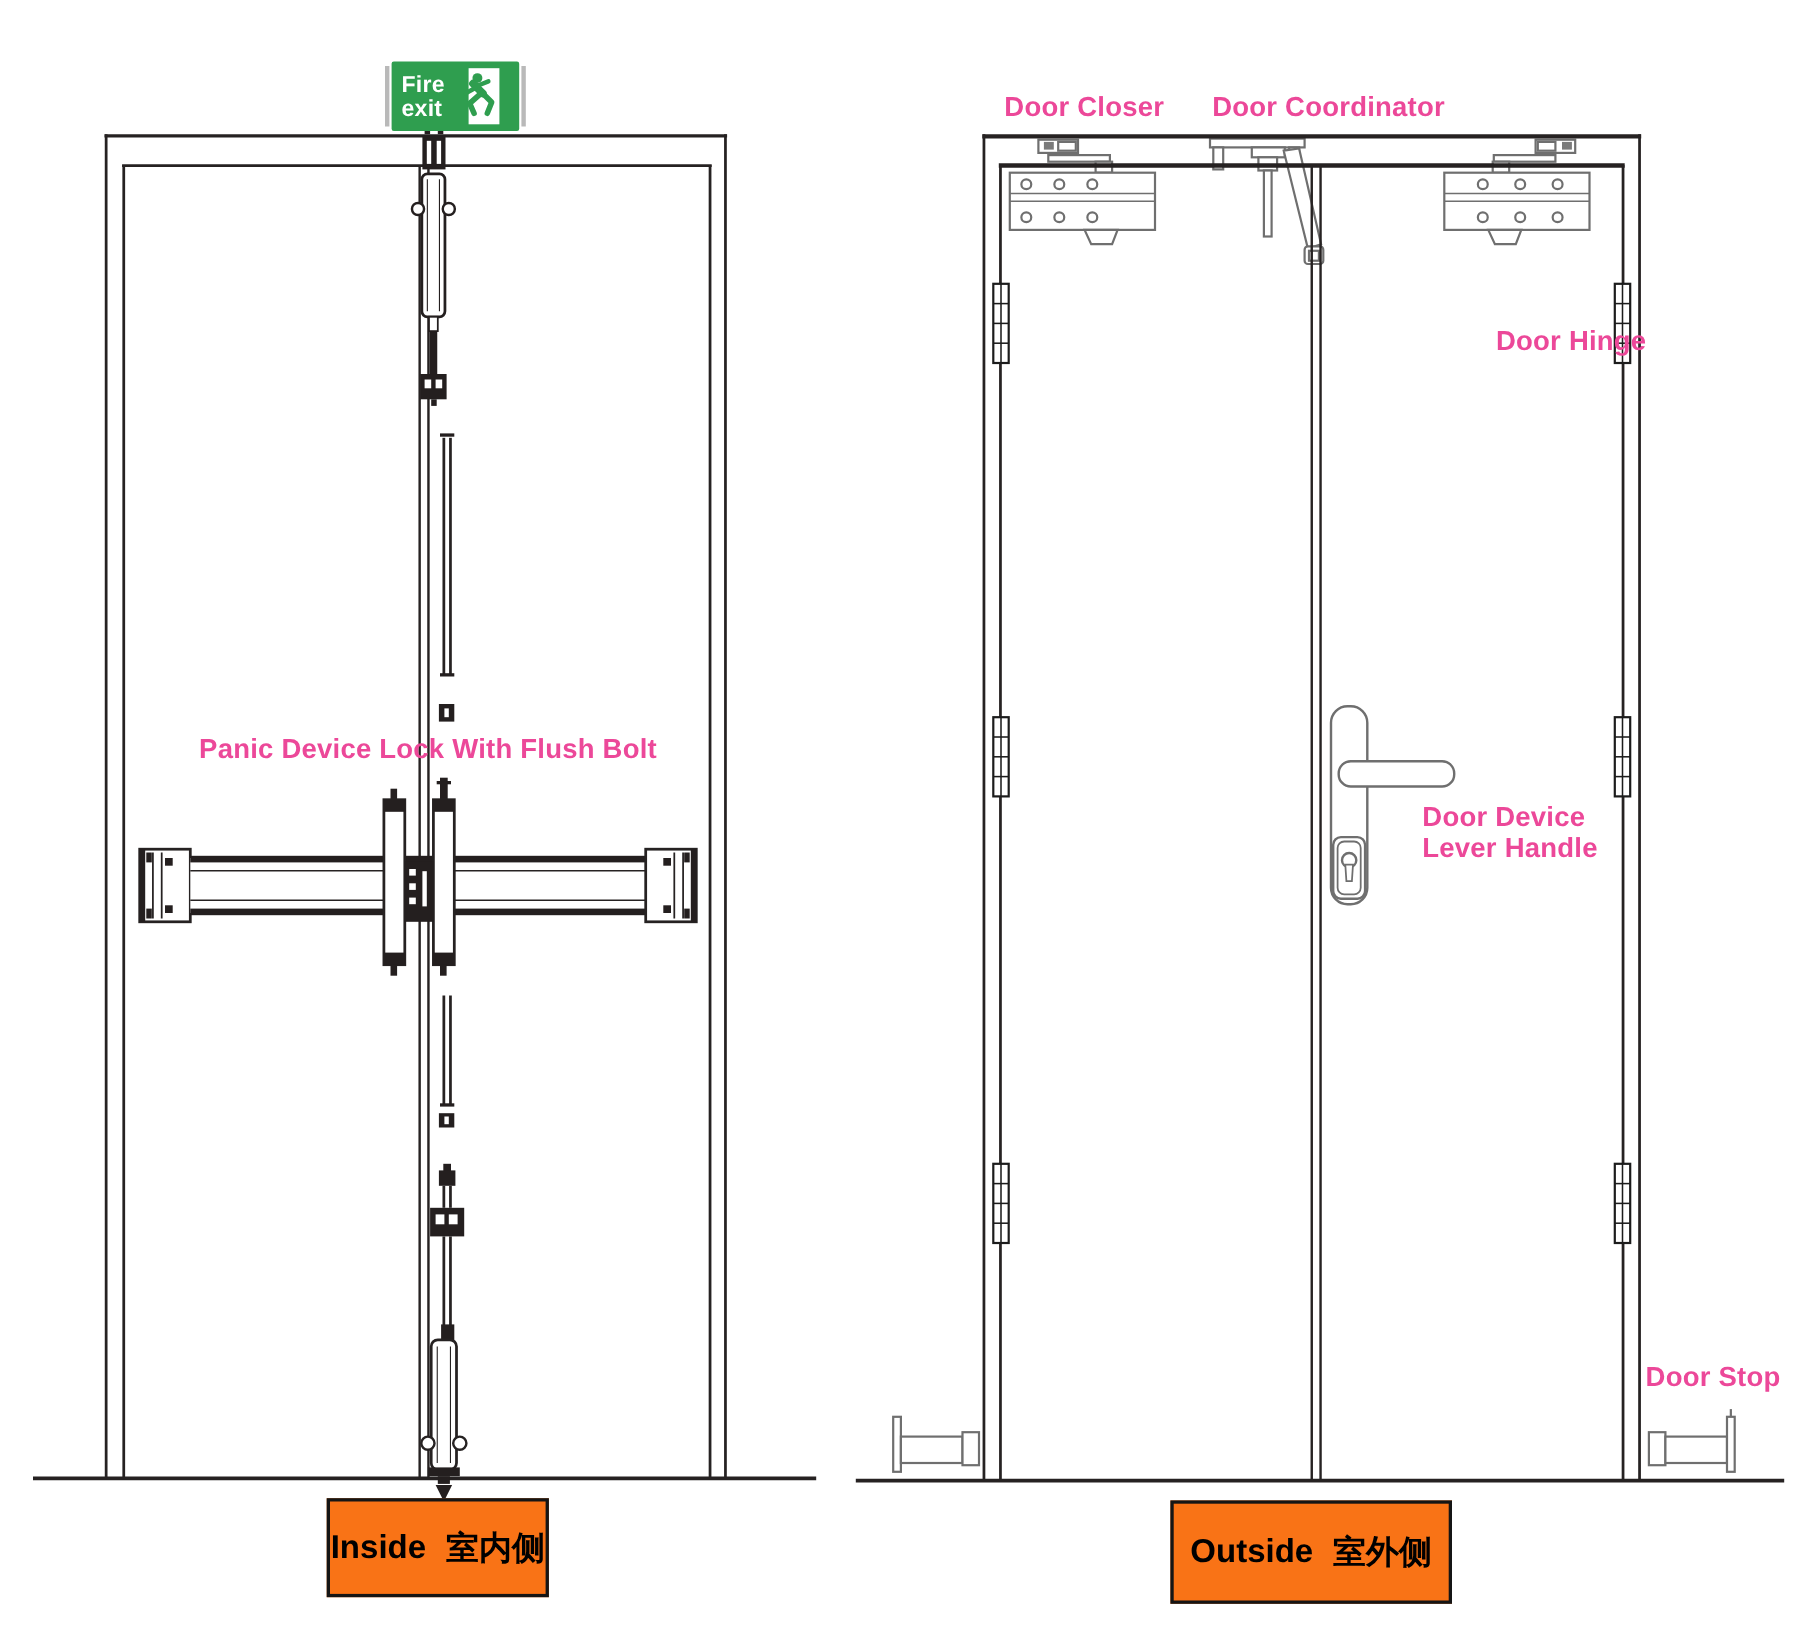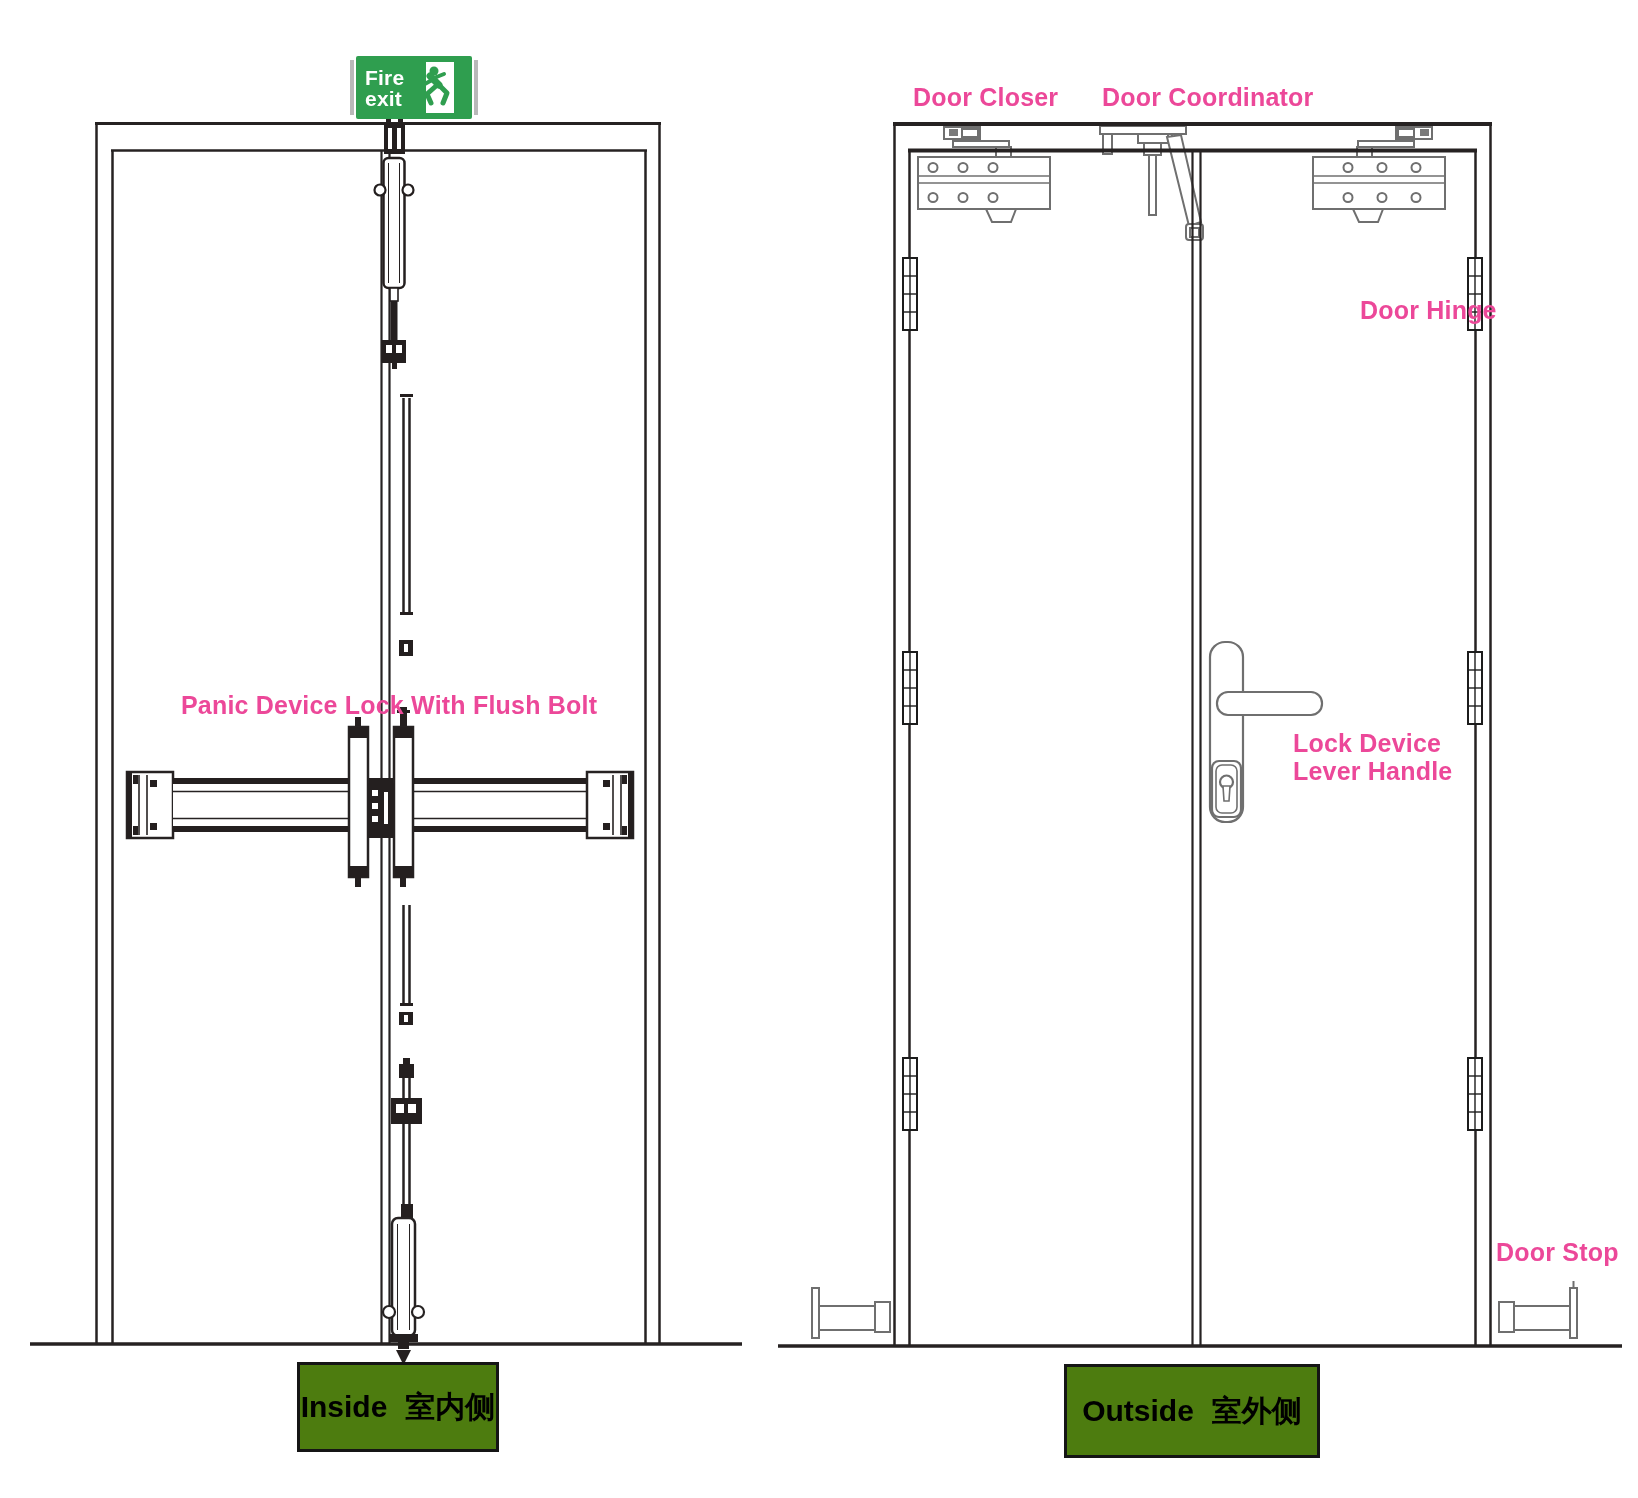--- a/index.html
+++ b/index.html
@@ -16,21 +16,21 @@
     color:#ec4899;
     font-weight:bold;
     font-size:25px;
     line-height:28px;
     white-space:nowrap;
     letter-spacing:0.2px;
   }
   .caption-box{
     position:absolute;
     border:3px solid #151515;
-    background:#4d7c0f;
+    background:#f97316;
     display:flex;
     align-items:center;
     justify-content:center;
     color:#000;
     font-weight:bold;
     gap:18px;
   }
   .caption-box .en{font-size:30px;}
   .caption-box .zh{font-size:30px;font-weight:bold;}
   .fire-sign{
@@ -331,30 +331,30 @@
         <circle cx="26" cy="12" r="4.5" stroke="none"></circle>
         <path d="M22 17 L31 26" stroke-width="7" stroke-linecap="round" fill="none"></path>
         <path d="M26 19 L36 15" stroke-width="4" stroke-linecap="round" fill="none"></path>
         <path d="M24 21 L15 26" stroke-width="4" stroke-linecap="round" fill="none"></path>
         <path d="M31 26 L39 34 L35 44" stroke-width="5" stroke-linecap="round" stroke-linejoin="round" fill="none"></path>
         <path d="M28 27 L19 35 L23 44" stroke-width="5" stroke-linecap="round" stroke-linejoin="round" fill="none"></path>
       </g>
     </svg>
   </div>
 
-  <div class="lbl" style="left:181px;top:667px;margin-top:24px;">Panic Device Lock With Flush Bolt</div>
+  <div class="lbl" style="left:181px;top:667px;">Panic Device Lock With Flush Bolt</div>
 
   <div class="lbl" style="left:913px;top:83px;">Door Closer</div>
 
   <div class="lbl" style="left:1102px;top:83px;">Door Coordinator</div>
 
   <div class="lbl" style="left:1360px;top:296px;">Door Hinge</div>
 
   <div class="lbl" style="left:1293px;top:729px;">
-    <div>Lock Device</div>
+    <div>Door Device</div>
     <div>Lever Handle</div>
   </div>
 
   <div class="lbl" style="left:1496px;top:1238px;">Door Stop</div>
 
   <div class="caption-box" style="left:297px;top:1362px;width:196px;height:84px;">
     <span class="en">Inside</span>
       <span class="zh">室内侧</span>
   </div>
 

